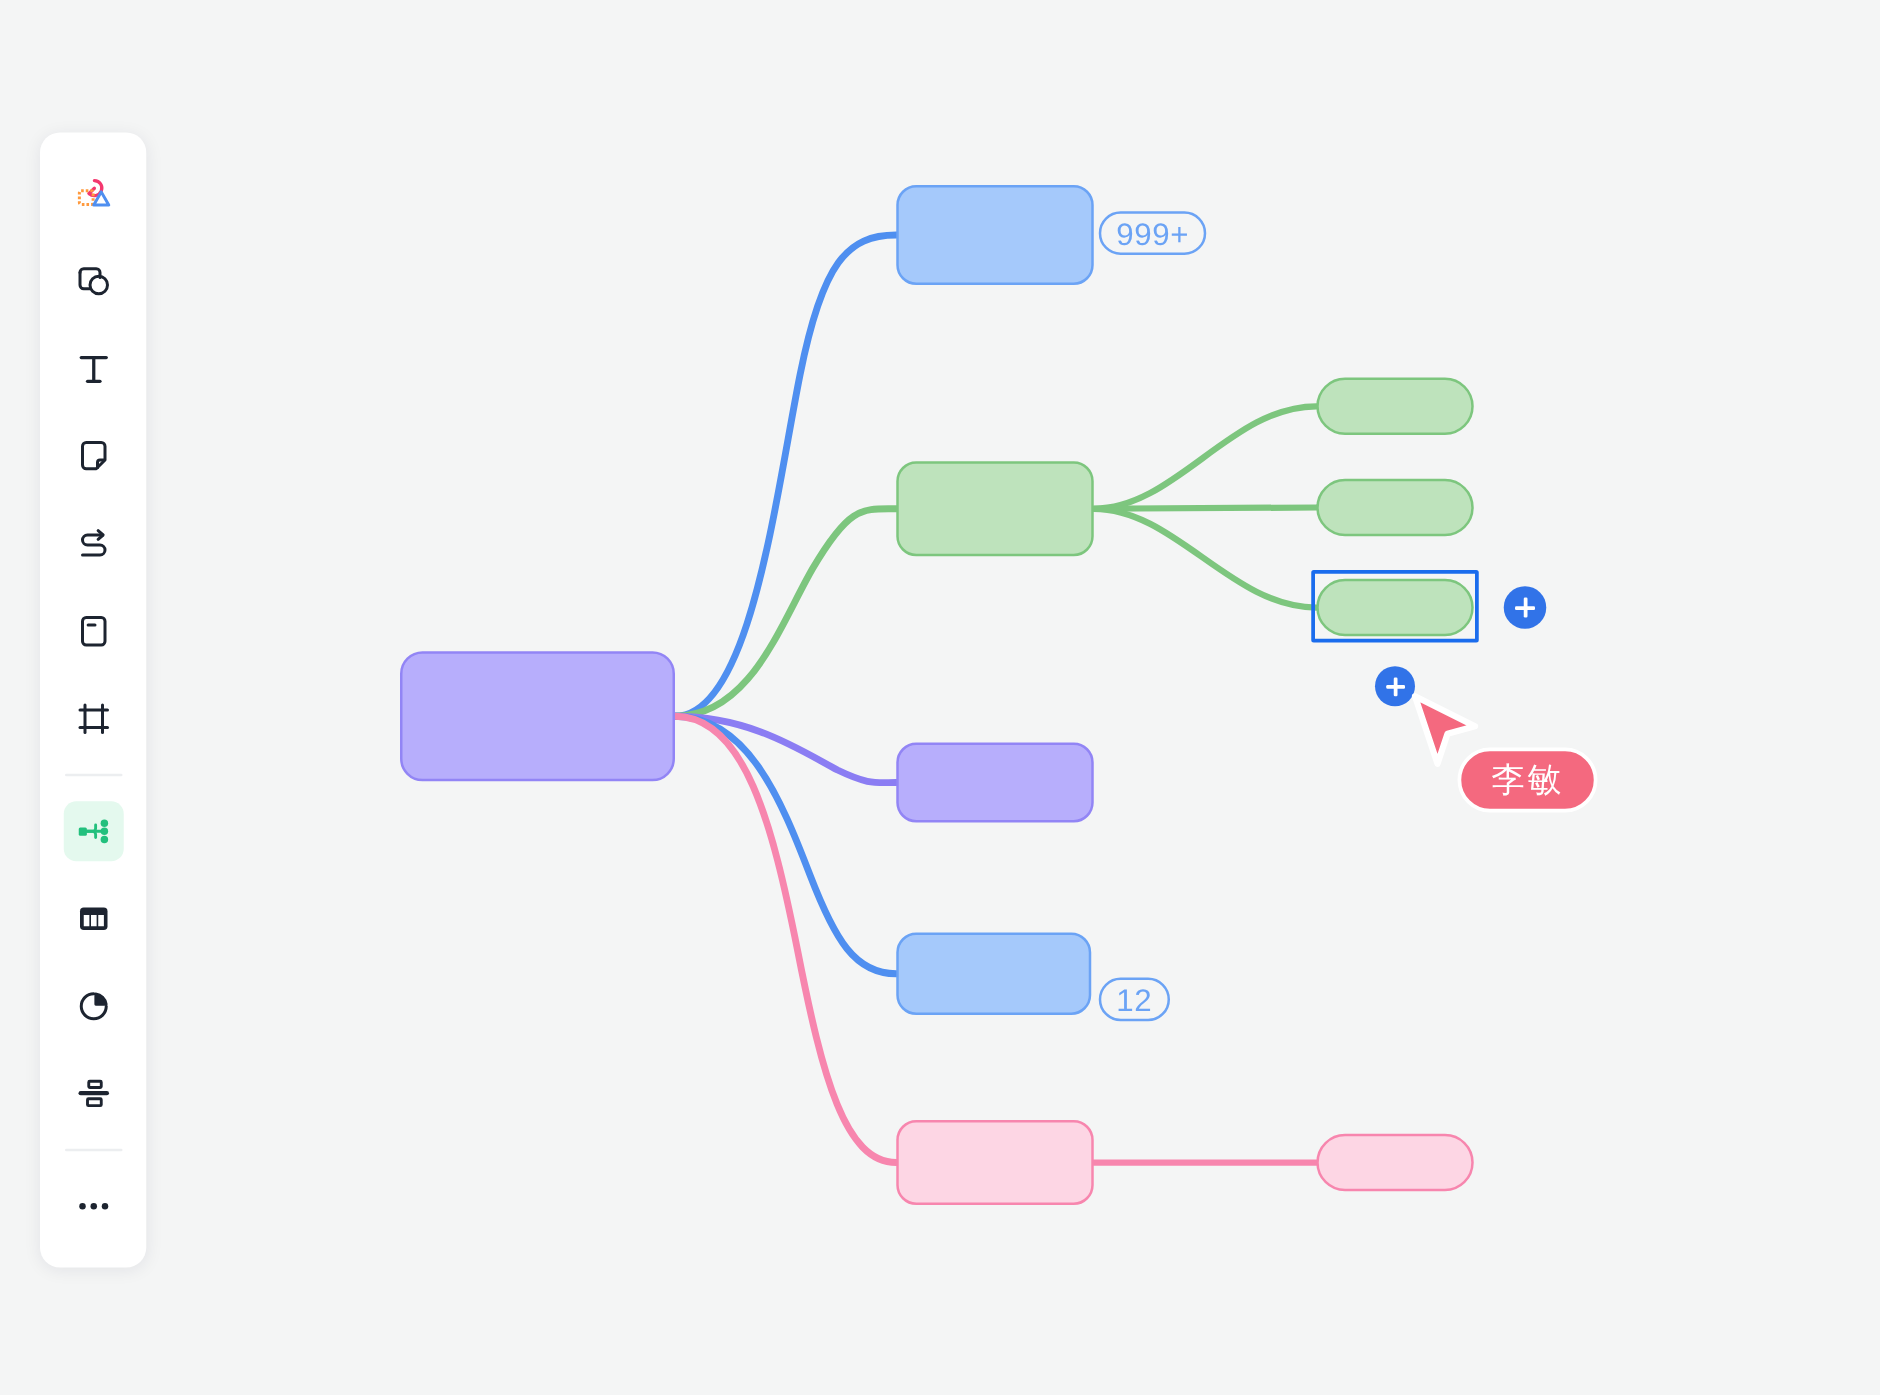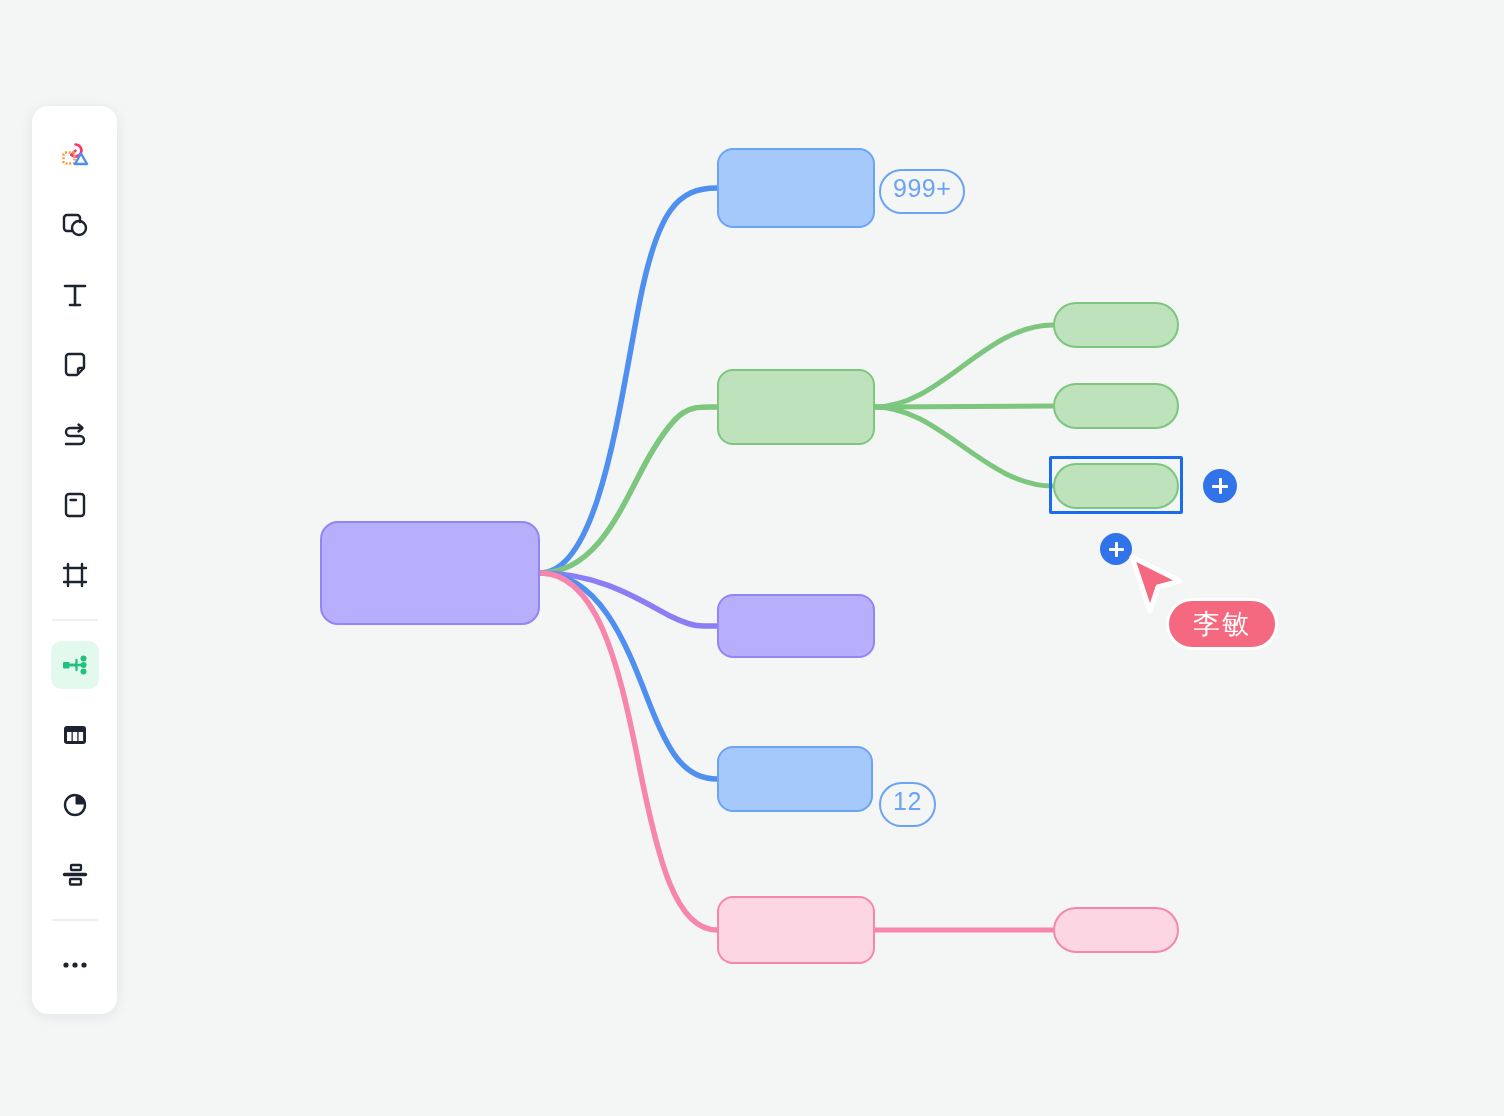--- a/index.html
+++ b/index.html
@@ -83,21 +83,21 @@
     box-sizing: border-box;
     border: 2px solid #6ba3f5;
     border-radius: 999px;
     color: #6ba3f5;
     background: transparent;
     font-size: 25px;
     line-height: 1;
     display: flex;
     align-items: center;
     justify-content: center;
-    padding: 5px 12px 11px 12px;
+    padding: 5px 12px 1px 12px;
     letter-spacing: 0.5px;
     cursor: pointer;
   }
 
   
   .selection-box {
     position: absolute;
     box-sizing: border-box;
     border: 3px solid #1a6ced;
     border-radius: 2px;

